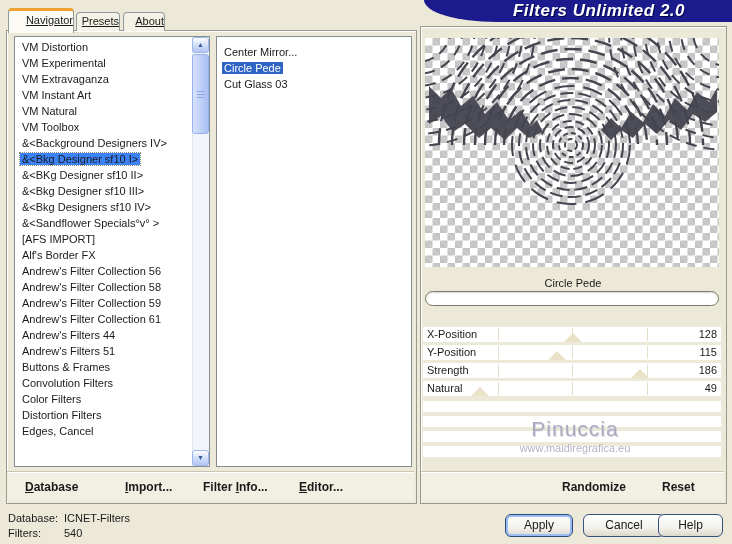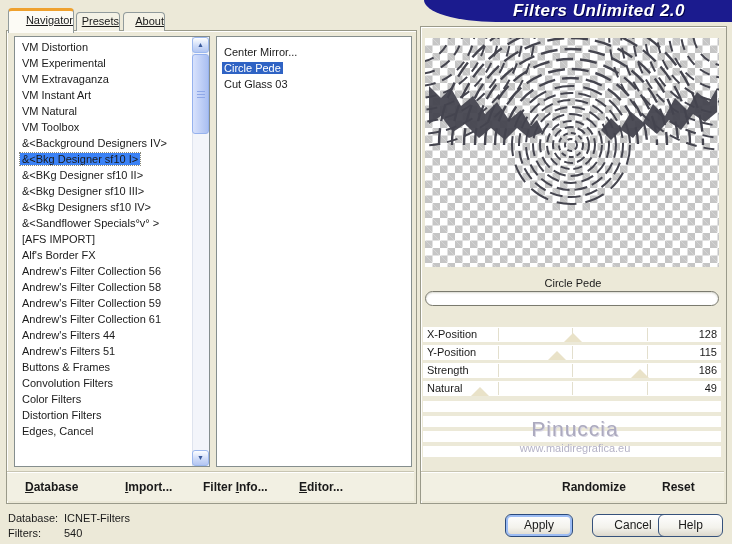--- a/index.html
+++ b/index.html
@@ -92,21 +92,21 @@
 
   
   .status-label{position:absolute;left:8px;}
   .status-value{position:absolute;left:64px;text-align:center;}
   #st1{top:512px;} #st2{top:527px;}
 
   .xp-btn{position:absolute;top:514px;height:23px;border:1px solid #36527c;border-radius:6px;
       background:linear-gradient(#fefefe,#f3f2ec 60%,#dcd8cc);text-align:center;line-height:21px;
       font-size:12px;box-sizing:border-box;cursor:default;}
   #btn-apply{left:505px;width:68px;box-shadow:inset 0 0 0 2px #9cbcf4;border-color:#2a4a7c;}
-  #btn-cancel{left:583px;width:82px;margin-left:9px;}
+  #btn-cancel{left:583px;width:82px;}
   #btn-help{left:658px;width:65px;}
 </style>
 </head>
 <body>
 
 <div id="app">
 
   <div id="banner">
     <span id="banner-title">Filters Unlimited 2.0</span>
   </div>

